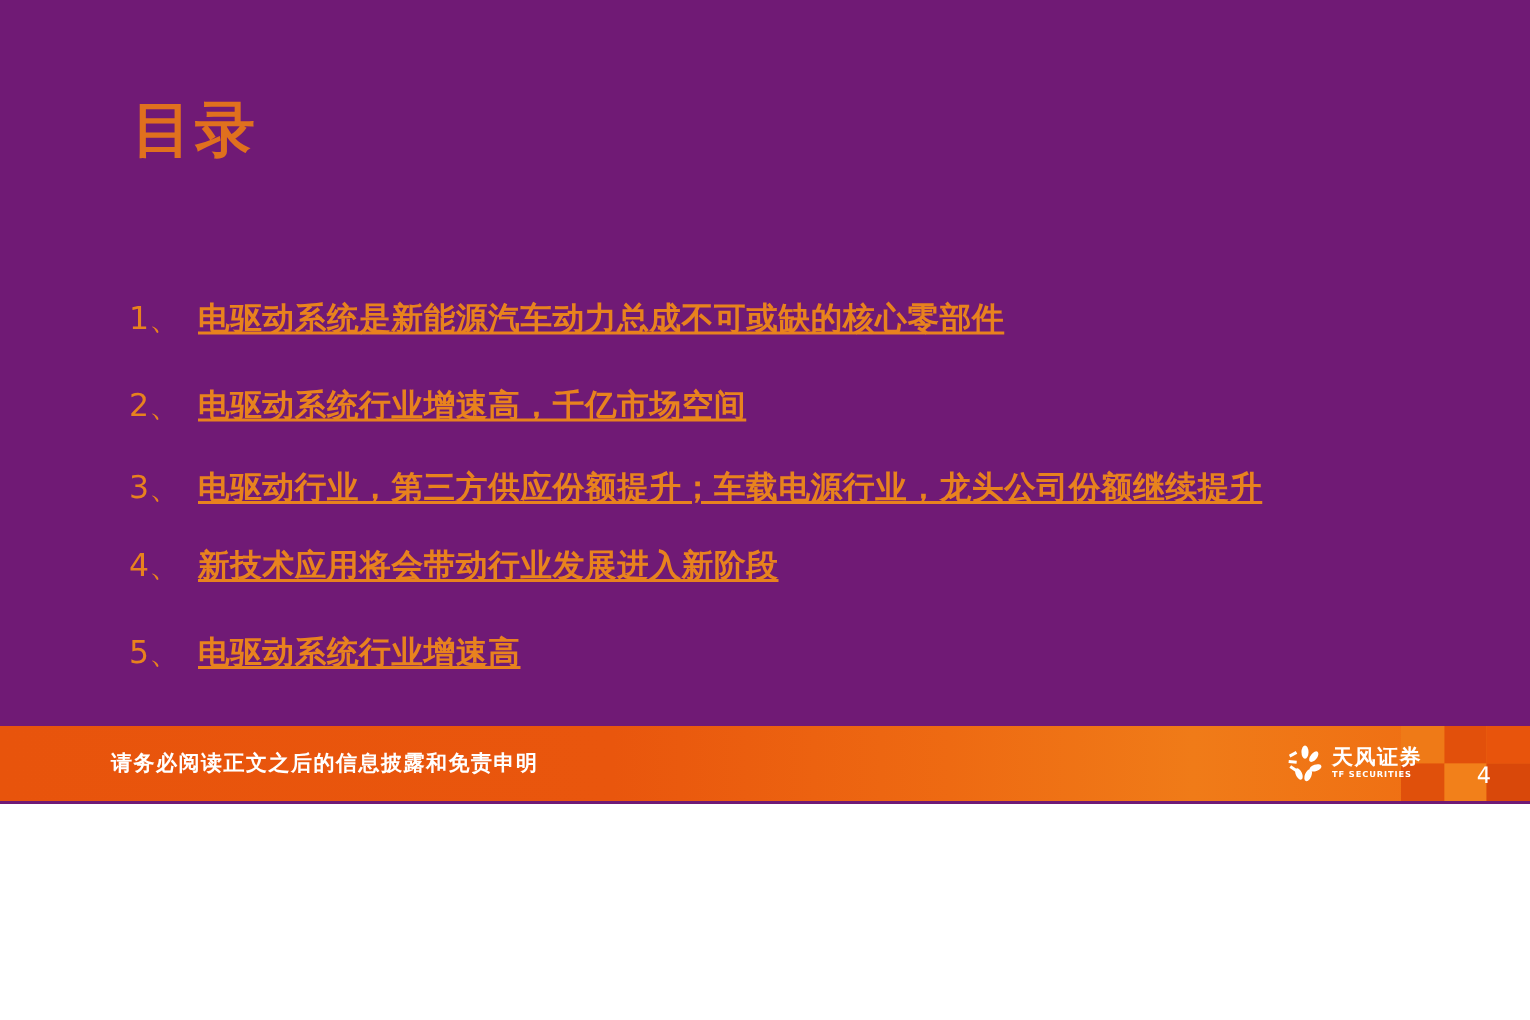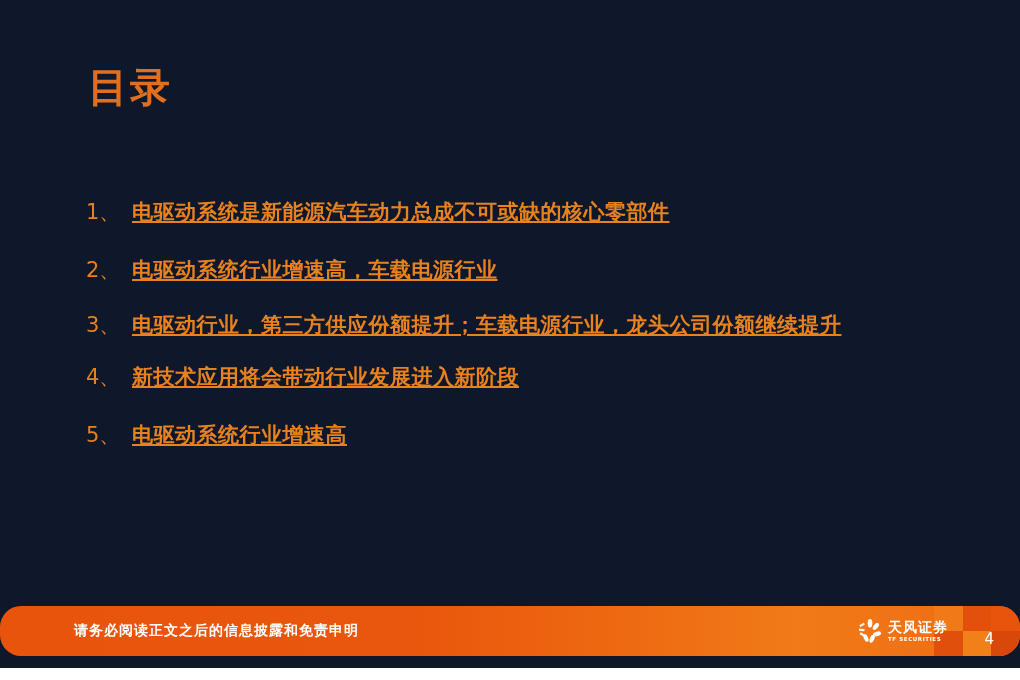--- a/index.html
+++ b/index.html
@@ -12,22 +12,22 @@
     height: 680px;
     background: #ffffff;
     font-family: "DejaVu Sans", "Liberation Sans", sans-serif;
     overflow: hidden;
     position: relative;
   }
 
   .slide {
     position: relative;
     width: 1020px;
-    height: 668px;
-    background: #0f172a;
+    height: 536px;
+    background: #701a75;
     box-sizing: border-box;
   }
 
   
   .slide-title {
     position: absolute;
     left: 88px;
     top: 63px;
     font-size: 40px;
     line-height: 48px;
@@ -75,31 +75,30 @@
   
   .toc-item.row-1 { margin-bottom: 25px; }
   .toc-item.row-2 { margin-bottom: 22px; }
   .toc-item.row-3 { margin-bottom: 19px; }
   .toc-item.row-4 { margin-bottom: 25px; }
 
   
   .footer {
     position: absolute;
     left: 0;
-    bottom: 12px;
+    bottom: 2px;
     width: 1020px;
     height: 50px;
     background: linear-gradient(90deg,
                 #e8540c 0%,
                 #e9560d 40%,
                 #ee6a12 62%,
                 #f07b18 78%,
                 #ef6a11 100%);
     overflow: hidden;
-    border-radius: 21px;
   }
 
   .footer-text {
     position: absolute;
     left: 74px;
     top: 50%;
     transform: translateY(-50%);
     color: #ffffff;
     font-size: 14px;
     font-weight: 700;
@@ -184,21 +183,21 @@
 
   <div class="toc">
 
     <div class="toc-item row-1">
       <span class="toc-num">1、</span>
       <span class="toc-text">电驱动系统是新能源汽车动力总成不可或缺的核心零部件</span>
     </div>
 
     <div class="toc-item row-2">
       <span class="toc-num">2、</span>
-      <span class="toc-text">电驱动系统行业增速高，车载电源行业</span>
+      <span class="toc-text">电驱动系统行业增速高，千亿市场空间</span>
     </div>
 
     <div class="toc-item row-3">
       <span class="toc-num">3、</span>
       <span class="toc-text">电驱动行业，第三方供应份额提升；车载电源行业，龙头公司份额继续提升</span>
     </div>
 
     <div class="toc-item row-4">
       <span class="toc-num">4、</span>
       <span class="toc-text">新技术应用将会带动行业发展进入新阶段</span>

